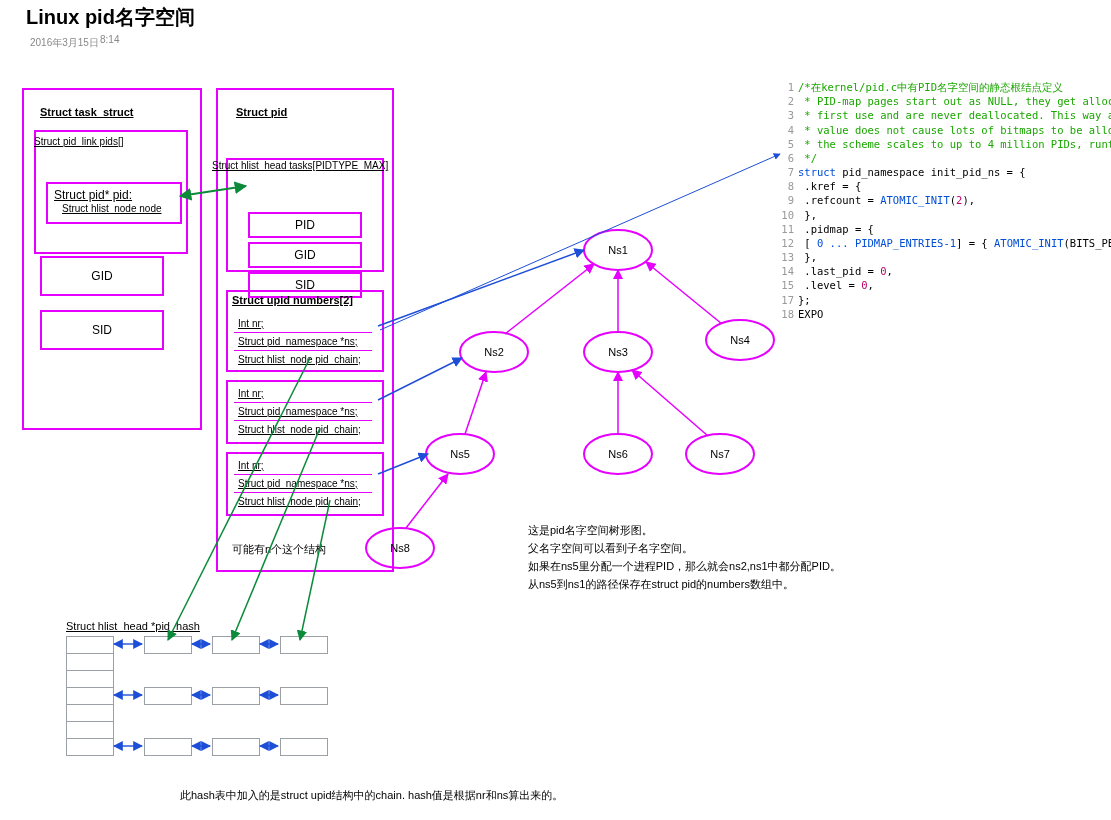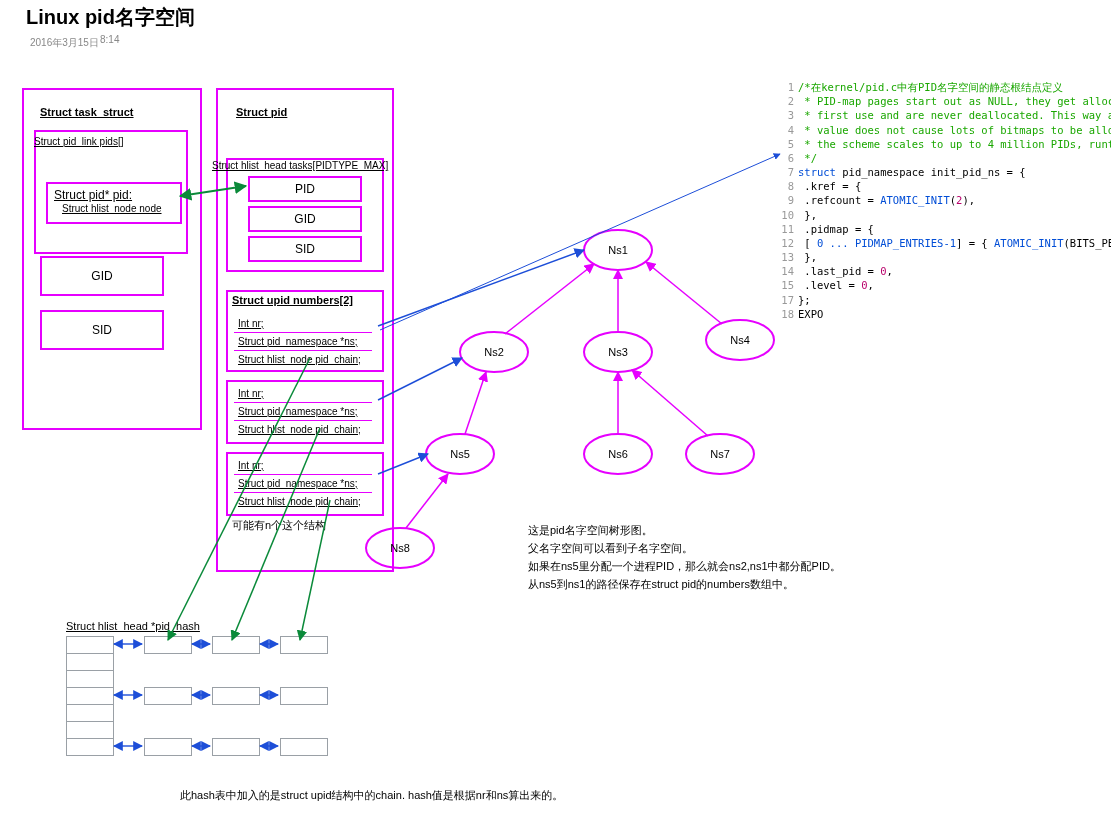--- a/index.html
+++ b/index.html
@@ -50,21 +50,21 @@
 
   
   .ts-outer { top: 88px; left: 22px; width: 176px; height: 338px; }
   .ts-pids  { top: 130px; left: 34px; width: 150px; height: 120px; border:2px solid #e600ff; }
   .ts-gid   { top: 256px; left: 40px; width: 120px; height: 36px; border:2px solid #e600ff; display:flex;align-items:center;justify-content:center;}
   .ts-sid   { top: 310px; left: 40px; width: 120px; height: 36px; border:2px solid #e600ff; display:flex;align-items:center;justify-content:center;}
 
   
   .sp-outer { top: 88px; left: 216px; width: 174px; height: 480px; }
   .sp-tasks { top: 158px; left: 226px; width: 154px; height: 110px; border:2px solid #e600ff; }
-  .sp-cell  { position:absolute; left: 248px; width: 110px; height: 22px; border:2px solid #e600ff; display:flex;align-items:center;justify-content:center;}
+  .sp-cell  { position:absolute; left: 248px; width: 110px; height: 22px; border:2px solid #e600ff; display:flex;align-items:center;justify-content:center;margin-top:36px;}
   .sp-pid   { top: 176px; }
   .sp-gidc  { top: 206px; }
   .sp-sidc  { top: 236px; }
 
   .upid-box { position:absolute; left: 226px; width: 154px; border:2px solid #e600ff; }
   .upid-1   { top: 290px; height: 78px; }
   .upid-2   { top: 380px; height: 60px; }
   .upid-3   { top: 452px; height: 60px; }
   .upid-row { position:absolute; left: 234px; width: 134px; height: 18px; border-bottom:1px solid #e600ff; font-size:10px; padding-left:4px; display:flex; align-items:center;}
 
@@ -180,21 +180,21 @@
   <div class="upid-row" style="top:456px;">
       <span class="underline">Int nr;</span>
     </div>
   <div class="upid-row" style="top:474px;">
       <span class="underline">Struct pid_namespace *ns;</span>
     </div>
   <div class="upid-row" style="top:492px;border-bottom:none;">
       <span class="underline">Struct hlist_node pid_chain;</span>
     </div>
 
-  <div class="upid-footer" style="top:518px;">可能有n个这个结构</div>
+  <div class="upid-footer" style="top:542px;">可能有n个这个结构</div>
 
   <div class="tree-note" style="top:522px;">这是pid名字空间树形图。</div>
   <div class="tree-note" style="top:540px;">父名字空间可以看到子名字空间。</div>
   <div class="tree-note" style="top:558px;">如果在ns5里分配一个进程PID，那么就会ns2,ns1中都分配PID。</div>
   <div class="tree-note" style="top:576px;">从ns5到ns1的路径保存在struct pid的numbers数组中。</div>
 
   <div class="hash-title"><span class="underline">Struct hlist_head *pid_hash</span></div>
   <div class="hash-note">此hash表中加入的是struct upid结构中的chain. hash值是根据nr和ns算出来的。</div>
 
   <div class="hash-cell" style="top:636px;left:66px;"></div>

